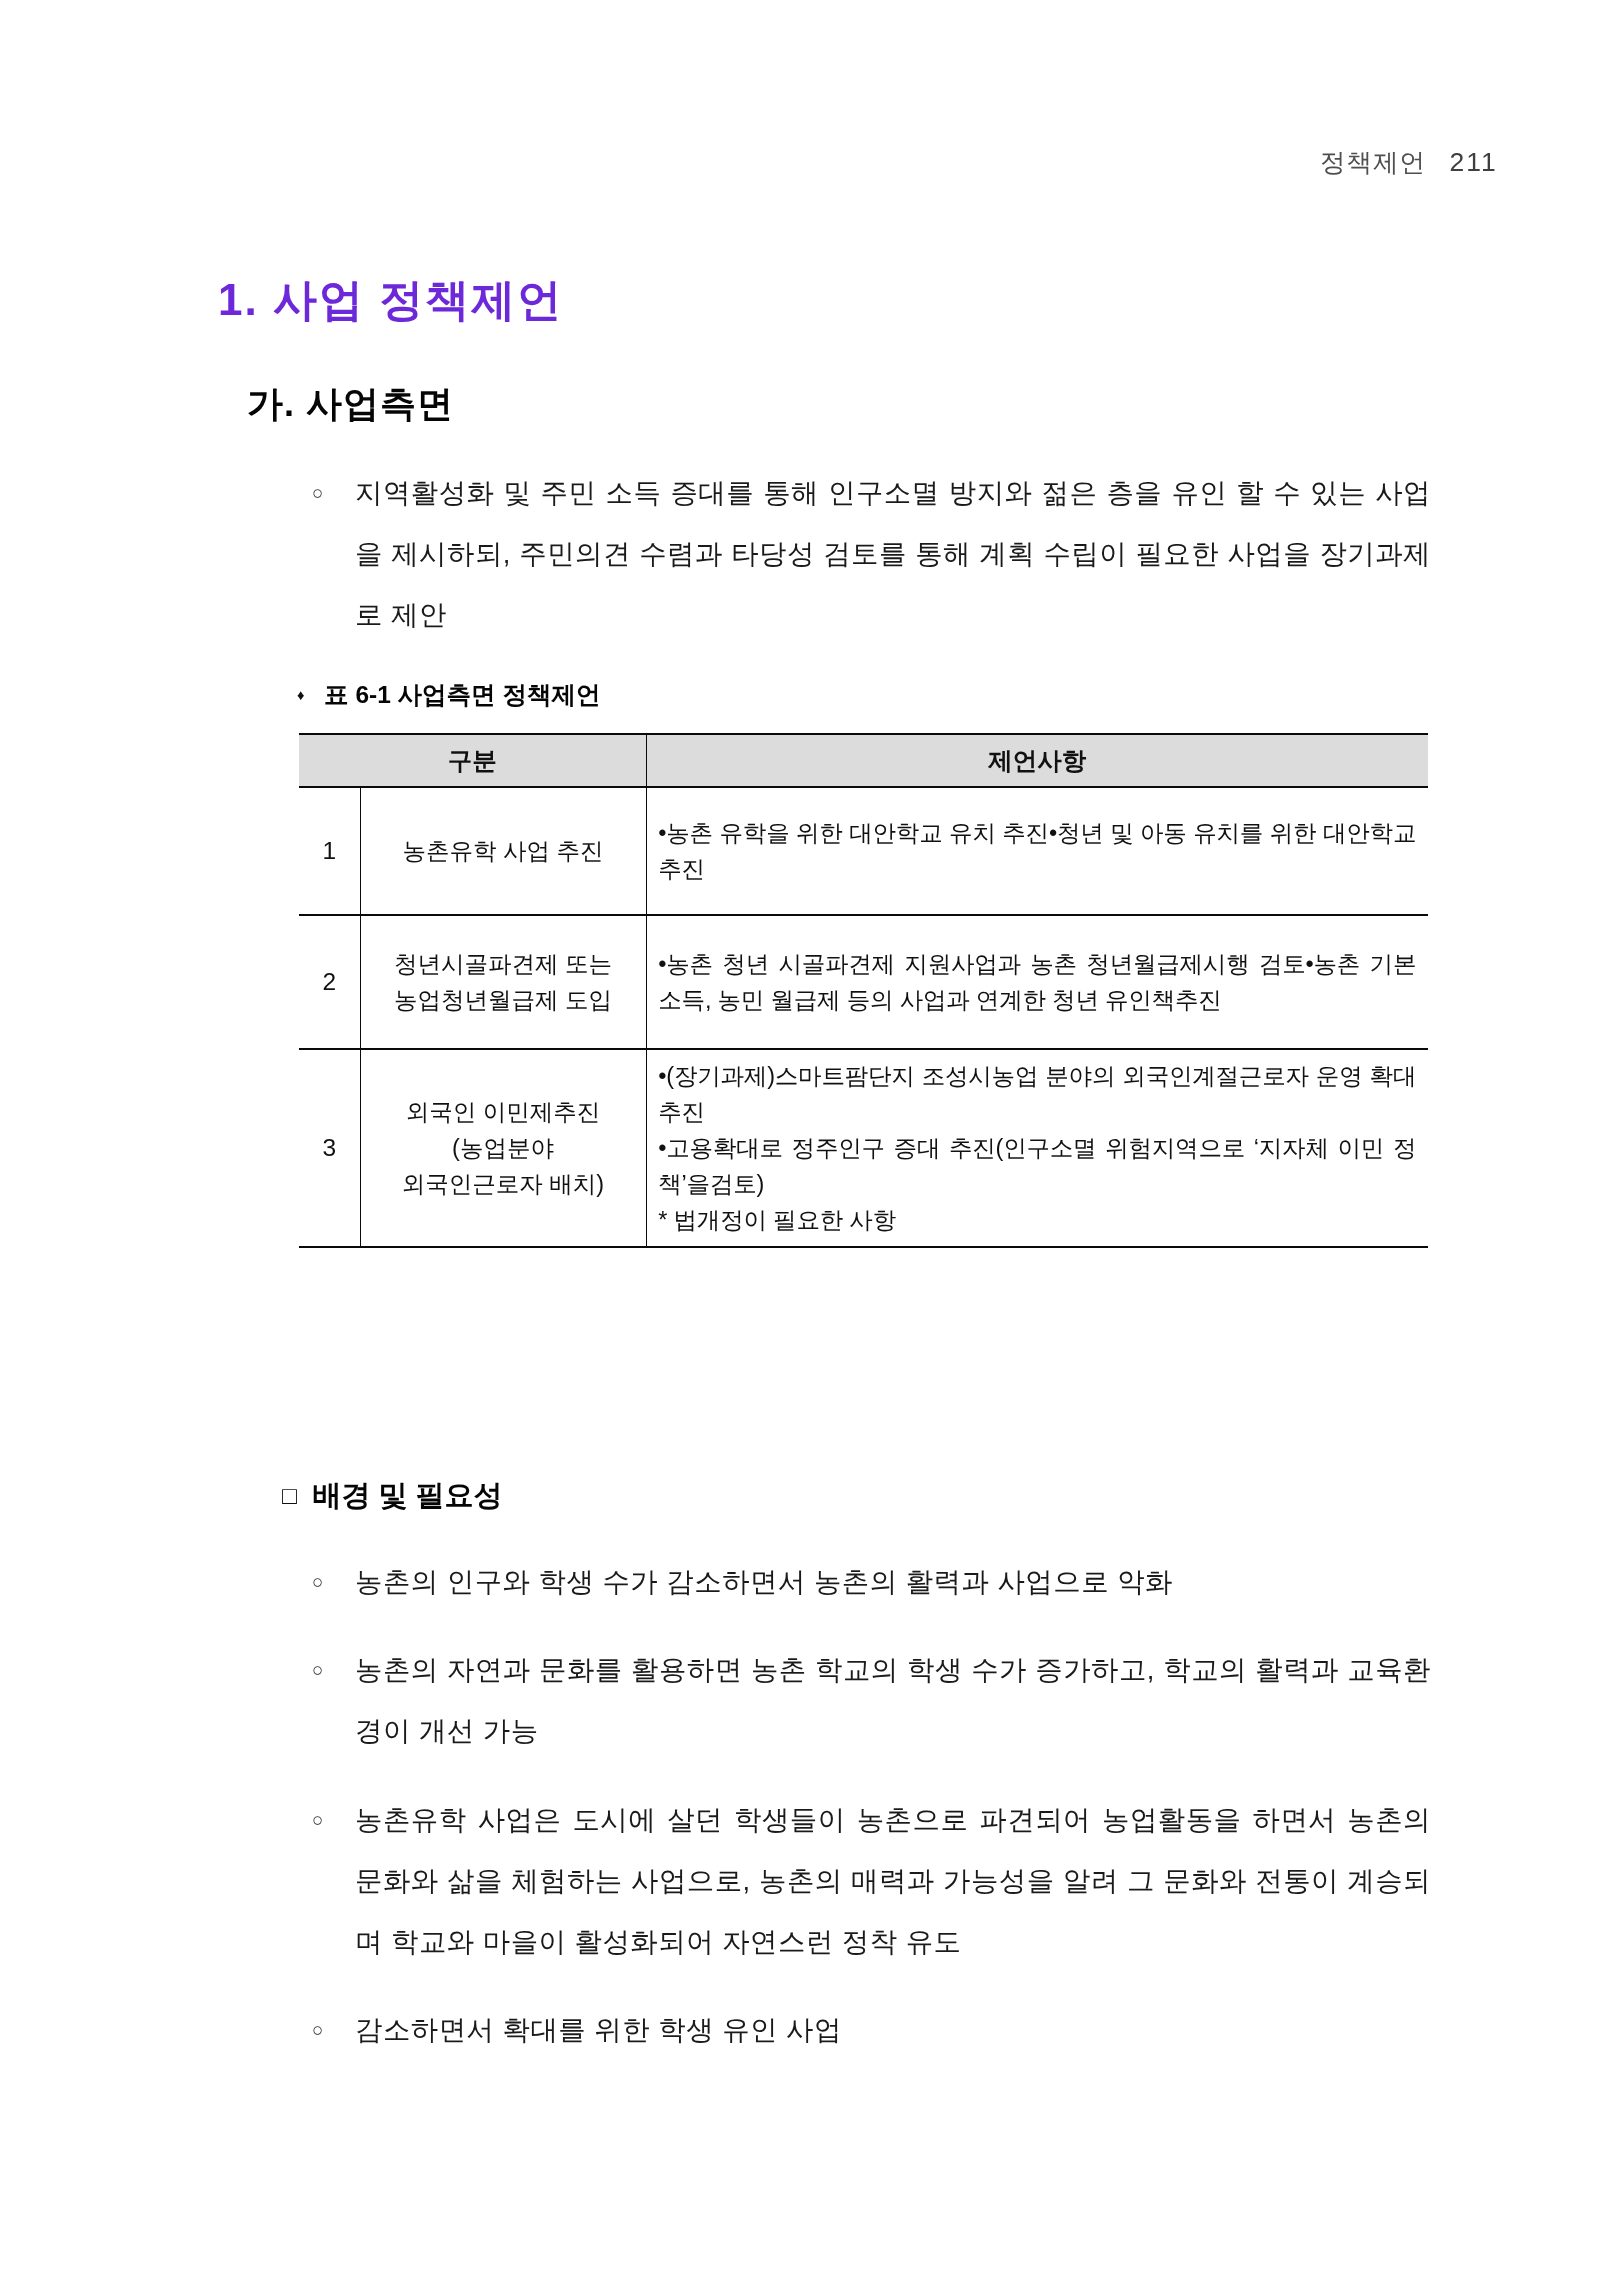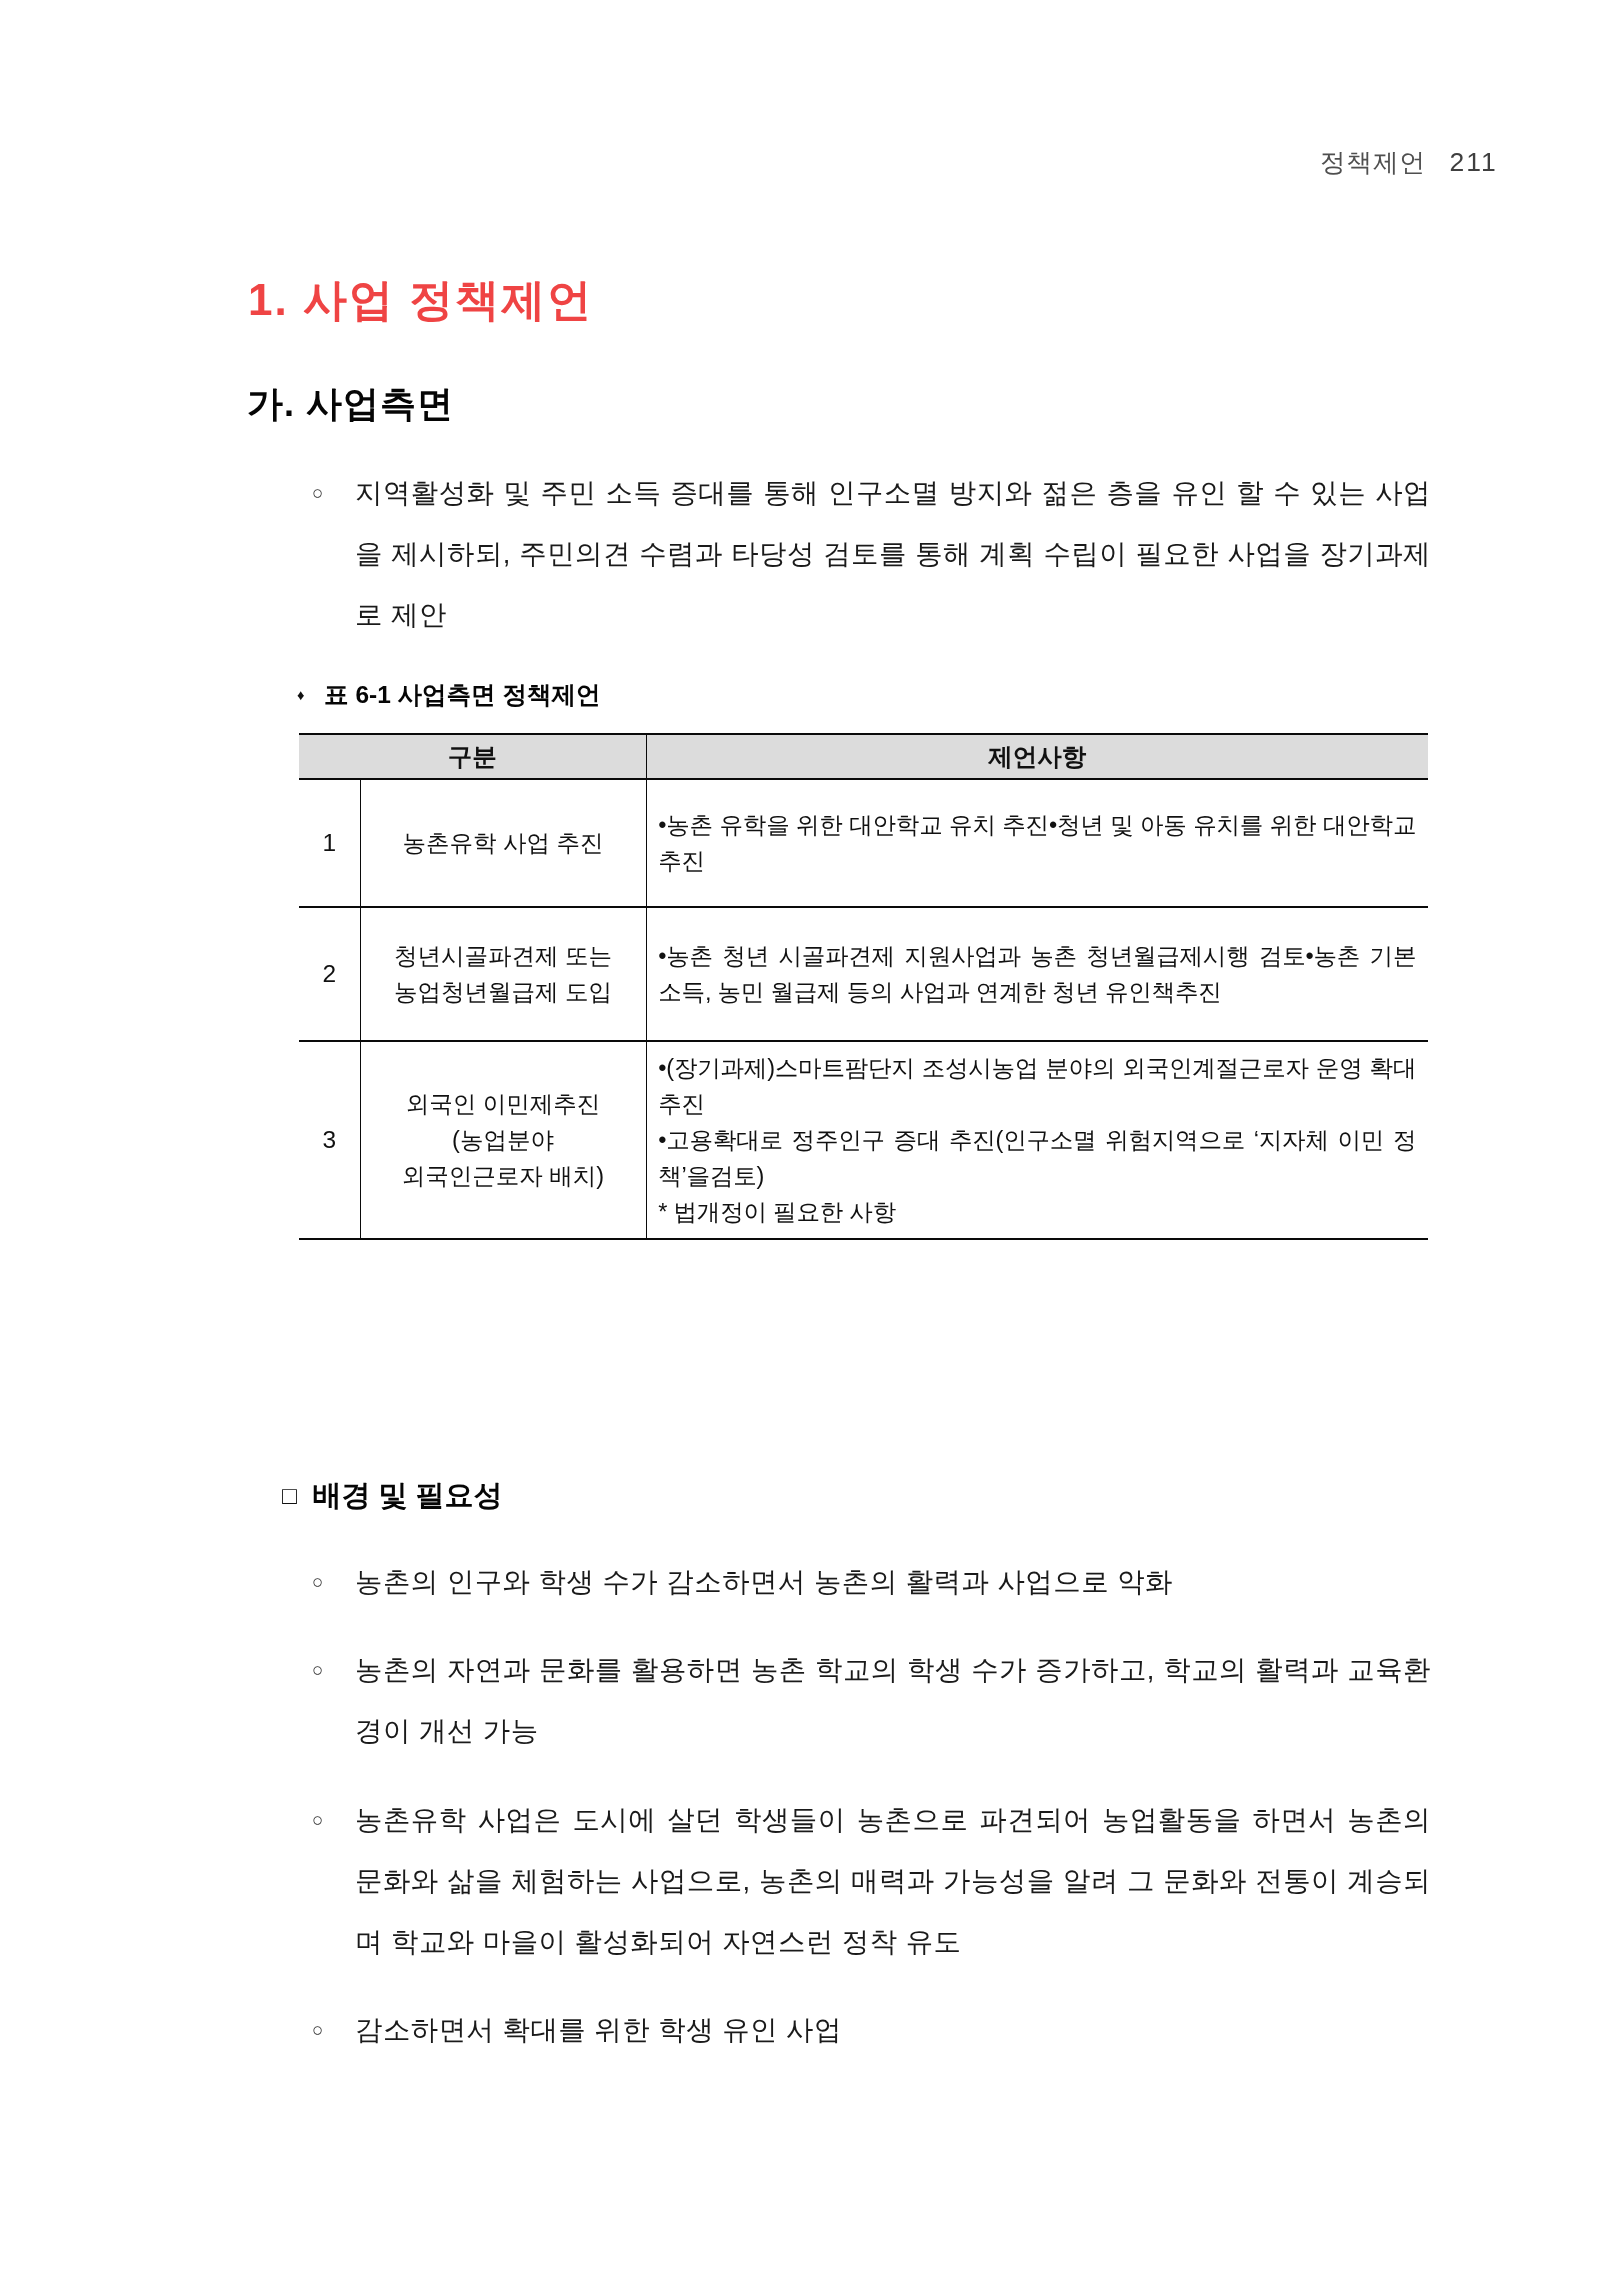--- a/index.html
+++ b/index.html
@@ -18,22 +18,22 @@
   .running-head {
     position:absolute; top:145px; left:1320px;
     font-size:25.5px; color:#4f4f4f;
     display:flex; align-items:baseline; gap:23.5px;
     letter-spacing:1px;
   }
   .running-head .page-num { color:#3f3f3f; font-size:26.5px; letter-spacing:2px; }
 
   
   .doc-title {
-    position:absolute; top:271px; left:248px;
-    font-size:44px; font-weight:700; letter-spacing:2px; color:#ef4444;
+    position:absolute; top:271px; left:218px;
+    font-size:44px; font-weight:700; letter-spacing:2px; color:#6d28d9;
   }
   .doc-subtitle {
     position:absolute; top:380px; left:247px;
     font-size:36px; font-weight:700; letter-spacing:1px; color:#050505;
   }
 
   
   .intro {
     position:absolute; top:462px; left:312px; width:1119px;
     display:flex; align-items:flex-start;
@@ -59,21 +59,21 @@
   .policy-table {
     position:absolute; top:733px; left:299px; width:1129px;
     border-collapse:collapse; table-layout:fixed;
     border-top:2.9px solid #0a0a0a; border-bottom:2.9px solid #0a0a0a;
     font-size:23.5px; color:#111;
   }
   .c-no   { width:61px; }
   .c-cat  { width:286px; }
   .c-body { width:782px; }
   .policy-table thead th {
-    height:45px; background:#dcdcdc;
+    height:53px; background:#dcdcdc;
     font-size:24.5px; font-weight:700; text-align:center;
     border-bottom:2.5px solid #0a0a0a;
   }
   .policy-table th.th-content { border-left:1.5px solid #0a0a0a; }
   .policy-table tbody td { vertical-align:middle; line-height:36px; }
   .policy-table tbody td.num { text-align:center; font-size:24.5px; }
   .policy-table tbody td.cat {
     text-align:center; white-space:pre-line;
     border-left:1.5px solid #0a0a0a; padding:3.9px 5.9px;
   }

